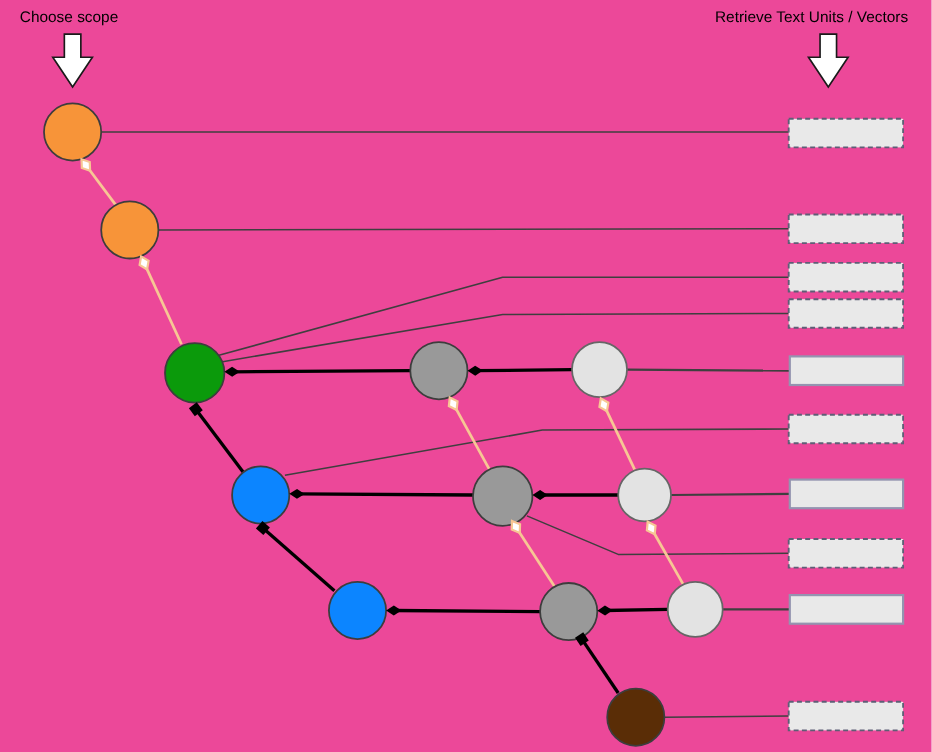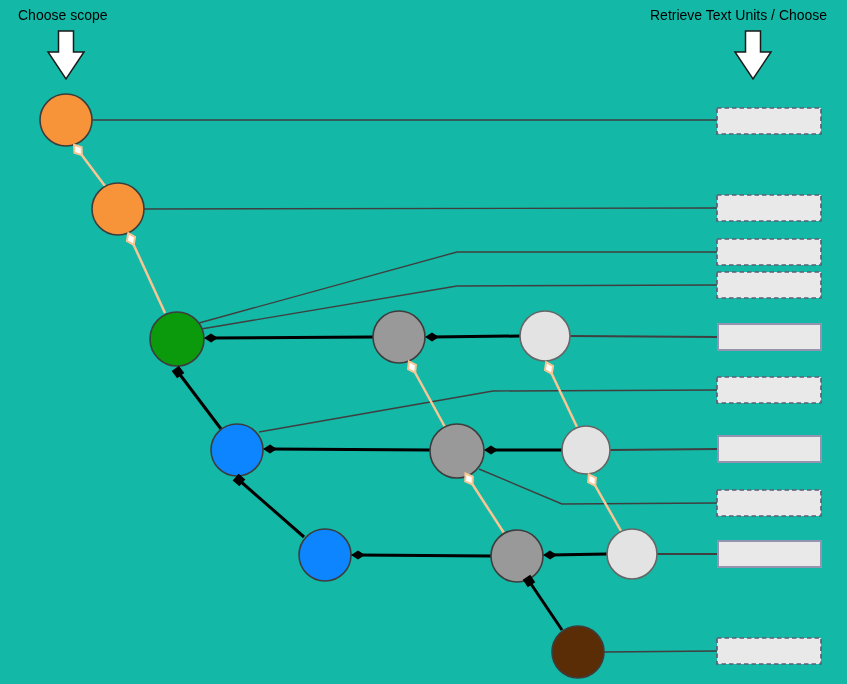--- a/index.html
+++ b/index.html
@@ -1,28 +1,28 @@
 <!DOCTYPE html>
 <html><head>
 <meta charset="utf-8">
 <style>
   html,body{margin:0;padding:0;background:#fff;}
   body{font-family:"Liberation Sans", sans-serif;}
-  .stage{position:relative;width:847px;height:684px;background:#14b8a6;overflow:hidden;}
+  .stage{position:relative;width:847px;height:684px;background:#ec4899;overflow:hidden;}
   .top-label{position:absolute;top:7px;font-size:14px;color:#000;white-space:nowrap;}
   .top-label.left{left:18px;}
   .top-label.right{left:650px;}
   svg{position:absolute;left:0;top:0;}
 </style>
 </head>
 <body>
 
 <div class="stage">
   <div class="top-label left">Choose scope</div>
-  <div class="top-label right">Retrieve Text Units / Choose</div>
+  <div class="top-label right">Retrieve Text Units / Vectors</div>
   <svg id="diagram" width="847" height="684" viewBox="0 0 847 684">
       <polyline points="92,120 717,120" fill="none" stroke="#3F3F3F" stroke-width="1.4" stroke-linejoin="round" stroke-linecap="butt"></polyline>
       <polyline points="144,209 717,208" fill="none" stroke="#3F3F3F" stroke-width="1.4" stroke-linejoin="round" stroke-linecap="butt"></polyline>
       <polyline points="199,323 457,252 717,252" fill="none" stroke="#3F3F3F" stroke-width="1.4" stroke-linejoin="round" stroke-linecap="butt"></polyline>
       <polyline points="201,329 457,286 717,285" fill="none" stroke="#3F3F3F" stroke-width="1.4" stroke-linejoin="round" stroke-linecap="butt"></polyline>
       <polyline points="570,336 718,337" fill="none" stroke="#3F3F3F" stroke-width="2" stroke-linejoin="round" stroke-linecap="butt"></polyline>
       <polyline points="259,432 493,391 717,390" fill="none" stroke="#3F3F3F" stroke-width="1.4" stroke-linejoin="round" stroke-linecap="butt"></polyline>
       <polyline points="610,450 718,449" fill="none" stroke="#3F3F3F" stroke-width="2" stroke-linejoin="round" stroke-linecap="butt"></polyline>
       <polyline points="479,469 562,504 717,503" fill="none" stroke="#3F3F3F" stroke-width="1.4" stroke-linejoin="round" stroke-linecap="butt"></polyline>
       <polyline points="657,554 718,554" fill="none" stroke="#3F3F3F" stroke-width="2" stroke-linejoin="round" stroke-linecap="butt"></polyline>

